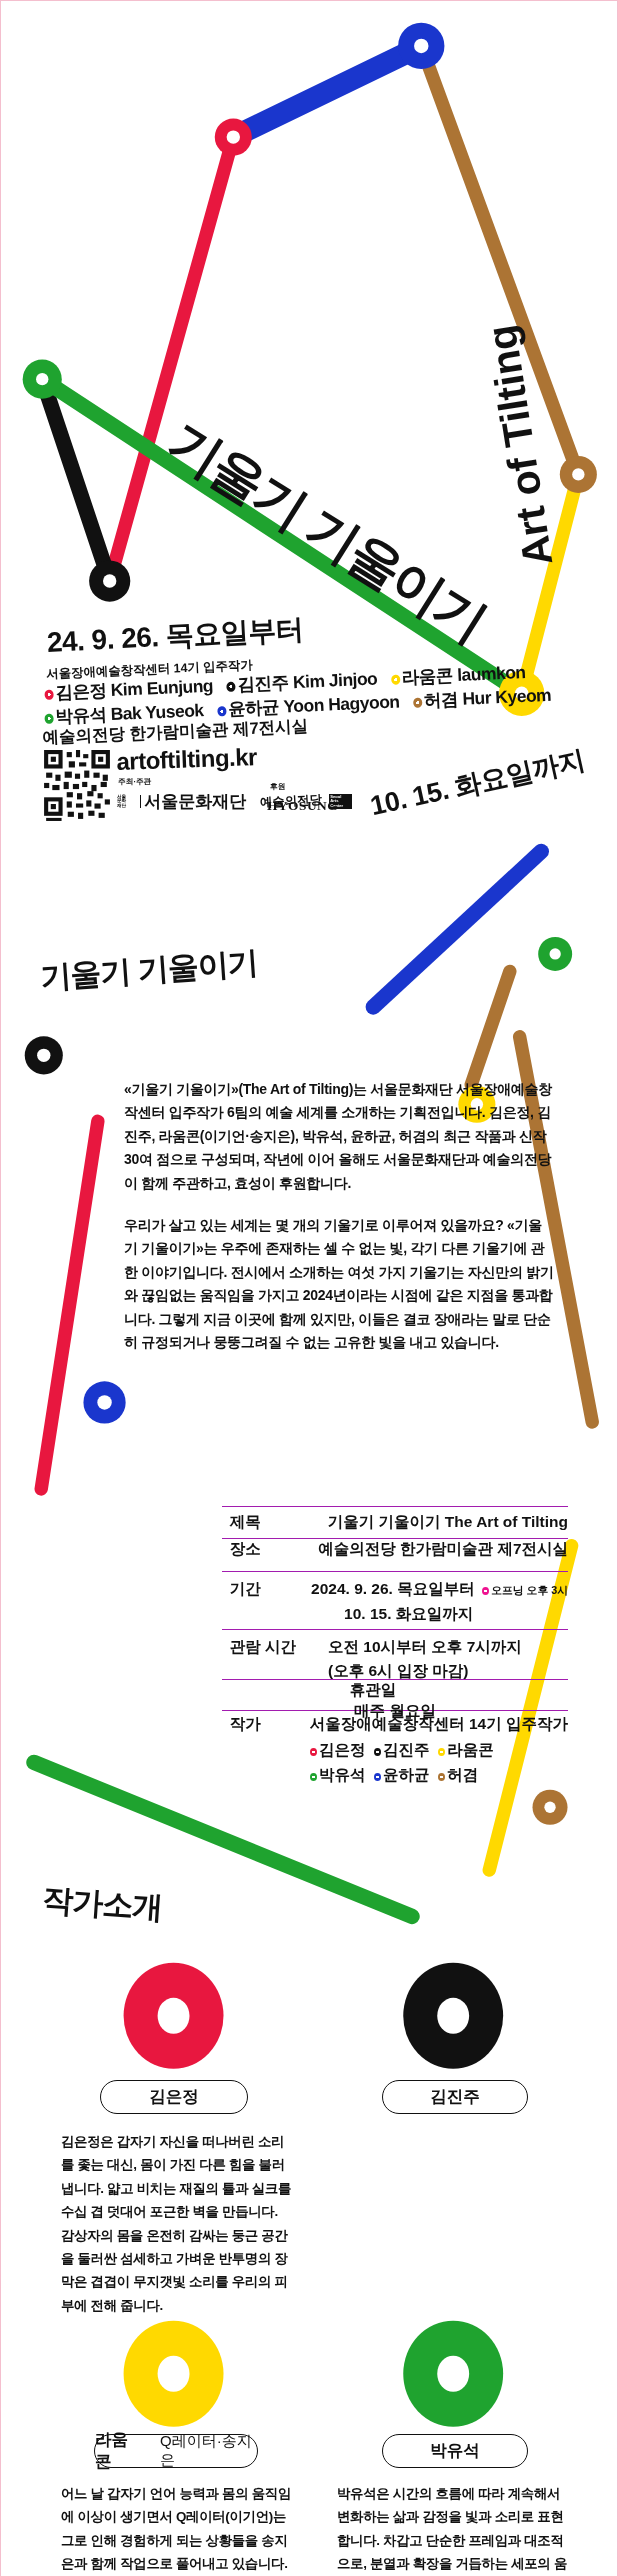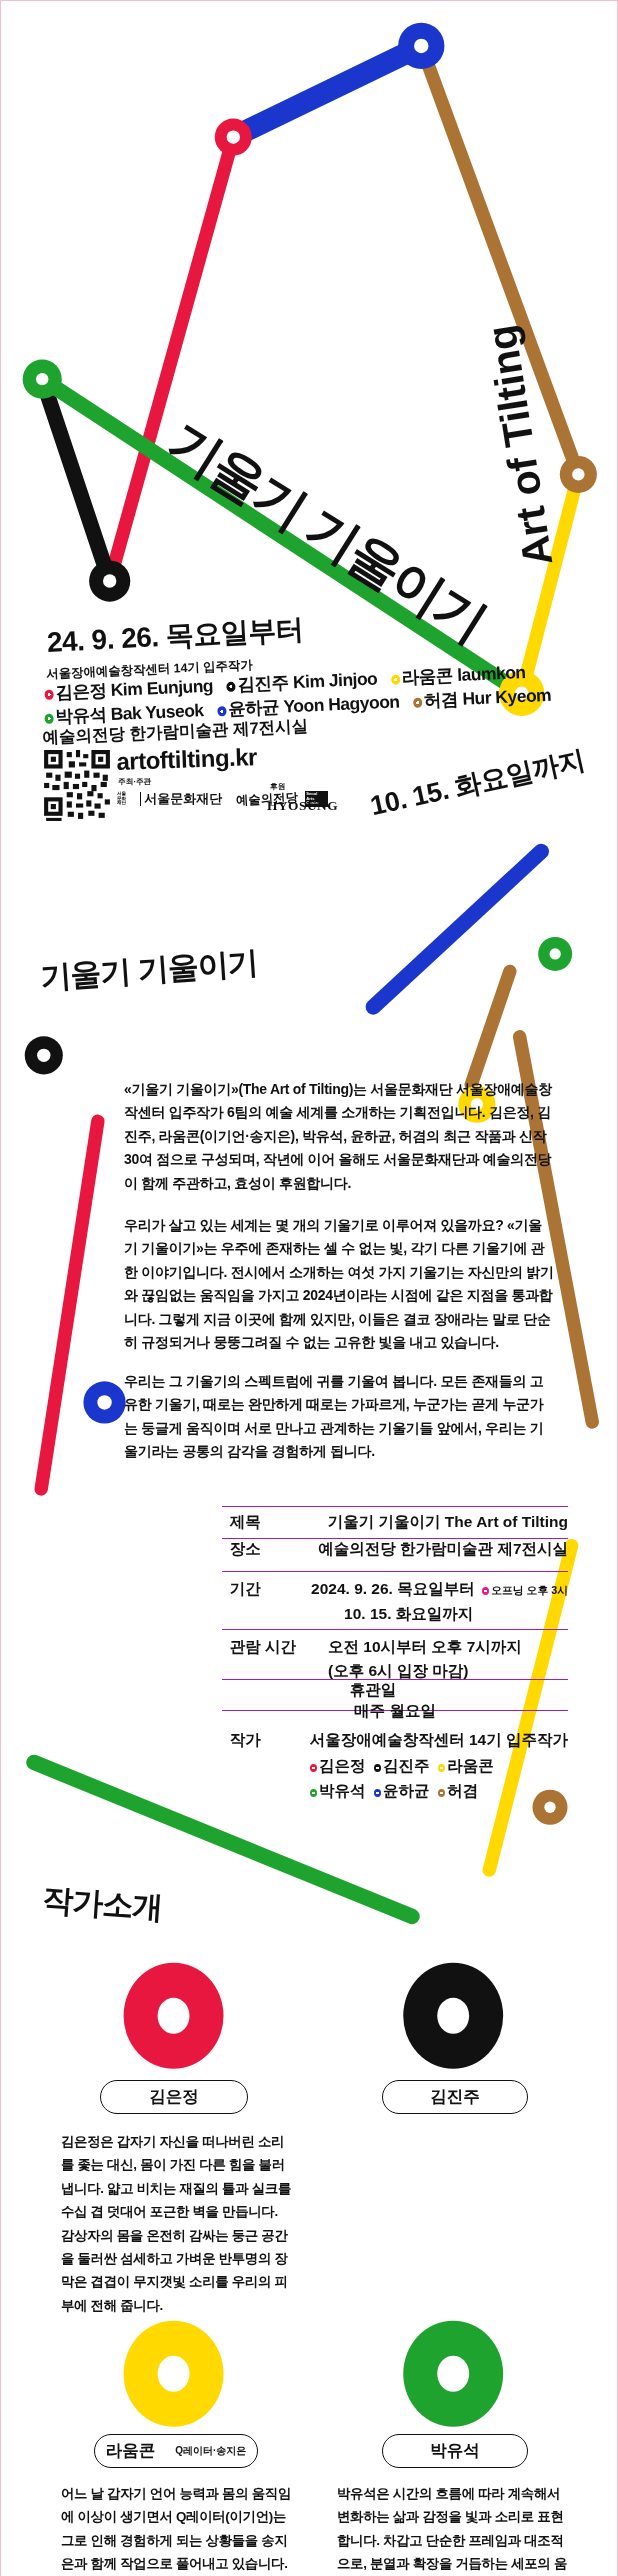--- a/index.html
+++ b/index.html
@@ -13,40 +13,40 @@
   .poster-title{font-size:52px;font-weight:800;letter-spacing:-2.1px;transform-origin:0 0;transform:rotate(32deg);}
   .poster-title-en{font-size:41px;font-weight:800;transform-origin:0 0;transform:rotate(-99deg);}
   .date-big{font-size:28px;font-weight:800;transform-origin:0 0;transform:rotate(-3deg);letter-spacing:-0.5px;}
   .date-until{font-size:27px;font-weight:800;transform-origin:0 0;transform:rotate(-12.5deg);letter-spacing:-0.5px;}
   .resid{font-size:12.4px;font-weight:700;transform-origin:0 0;transform:rotate(-2.5deg);}
   .names{font-size:17.5px;font-weight:800;transform-origin:0 0;transform:rotate(-2.5deg);letter-spacing:-0.5px;}
   .names .en{margin-right:9.3px;}
   .venueline{font-size:16.5px;font-weight:800;transform-origin:0 0;transform:rotate(-2.5deg);}
   .site{font-size:24px;font-weight:800;transform-origin:0 0;transform:rotate(-2deg);letter-spacing:-0.5px;}
   .tiny{font-size:7.7px;font-weight:700;}
-  .logo-txt{font-size:13px;font-weight:800;}
+  .logo-txt{font-size:17px;font-weight:800;}
   .hyosung{font-family:"Liberation Serif","DejaVu Serif",serif;font-size:13.4px;font-weight:700;letter-spacing:0.5px;}
   
   .h-sec{font-size:31px;font-weight:800;letter-spacing:-1px;transform-origin:0 0;}
   
   .para{font-size:14px;font-weight:600;line-height:23.4px;letter-spacing:-0.3px;}
   
   .db{display:inline-block;width:8.8px;height:9.8px;border-radius:50%;vertical-align:-0.5px;margin-right:2.1px;
       background:radial-gradient(closest-side,#fff 0 33%,var(--c) 34% 100%);}
   .db.sm{width:7.2px;height:8.2px;}
   
   .tbl{position:absolute;left:222px;width:346px;}
   .trow{display:flex;border-top:1px solid #a21caf;box-sizing:border-box;}
   .tlabel{width:106px;padding-left:7.7px;box-sizing:border-box;font-size:15.5px;font-weight:700;}
   .tval{flex:1;font-size:15.5px;font-weight:700;}
   .tsub{font-size:10.8px;font-weight:700;margin-left:5.2px;}
   
   .pill{position:absolute;border:1.5px solid #111;border-radius:20.6px;background:#fff;
         display:flex;align-items:center;justify-content:center;font-size:16.5px;font-weight:800;box-sizing:border-box;}
-  .pill .note{font-size:10px;font-weight:700;margin-left:20px;}
+  .pill .note{font-size:15px;font-weight:400;margin-left:20px;}
   .bio{font-size:13.4px;font-weight:600;line-height:23.4px;letter-spacing:-0.3px;}
   .sac-box{background:#111;color:#fff;font-size:4.1px;line-height:4.6px;font-weight:700;
            width:23px;height:15.5px;padding:1px 1.5px;box-sizing:border-box;}
   .divider{display:inline-block;width:0.5px;height:13.4px;background:#111;margin:0 4.1px;vertical-align:middle;}
 </style>
 </head>
 <body>
 
 <div class="page">
 
@@ -189,21 +189,20 @@
     </span>
   </div>
   <div class="abs tiny nw" style="left:270px;top:782px;">후원</div>
   <div class="abs hyosung nw" style="left:267px;top:798px;">HYOSUNG</div>
 
   <div class="abs date-until nw" style="left:367px;top:789px;">10. 15. 화요일까지</div>
 
   <div class="abs h-sec nw" style="left:39px;top:957px;transform:rotate(-4deg);">기울기 기울이기</div>
   <div class="abs para" style="left:124px;top:1078px;width:430px;">«기울기 기울이기»(The Art of Tilting)는 서울문화재단 서울장애예술창작센터 입주작가 6팀의 예술 세계를 소개하는 기획전입니다. 김은정, 김진주, 라움콘(이기언·송지은), 박유석, 윤하균, 허겸의 최근 작품과 신작 30여 점으로 구성되며, 작년에 이어 올해도 서울문화재단과 예술의전당이 함께 주관하고, 효성이 후원합니다.</div>
   <div class="abs para" style="left:124px;top:1214px;width:430px;">우리가 살고 있는 세계는 몇 개의 기울기로 이루어져 있을까요? «기울기 기울이기»는 우주에 존재하는 셀 수 없는 빛, 각기 다른 기울기에 관한 이야기입니다. 전시에서 소개하는 여섯 가지 기울기는 자신만의 밝기와 끊임없는 움직임을 가지고 2024년이라는 시점에 같은 지점을 통과합니다. 그렇게 지금 이곳에 함께 있지만, 이들은 결코 장애라는 말로 단순히 규정되거나 뭉뚱그려질 수 없는 고유한 빛을 내고 있습니다.</div>
-  <div class="abs para" style="left:124px;top:1370px;width:430px;">우리는 그 기울기의 스펙트럼에 귀를 기울여 봅니다. 모든 존재들의 고유한 기울기, 때로는 완만하게 때로는 가파르게, 누군가는 곧게 누군가는 둥글게 움직이며 서로 만나고 관계하는 기울기들 앞에서, 우리는 기울기라는 공통의 감각을 경험하게 됩니다.</div>
 
   <div class="tbl" style="top:1506px;">
     <div class="trow" style="height:32px;align-items:center;">
       <div class="tlabel">제목</div>
       <div class="tval nw">기울기 기울이기 The Art of Tilting</div>
     </div>
     <div class="trow" style="height:33px;align-items:flex-start;">
       <div class="tlabel">장소</div>
       <div class="tval nw">예술의전당 한가람미술관 제7전시실</div>
     </div>
@@ -218,21 +217,21 @@
       <div class="tlabel">관람 시간</div>
       <div class="tval">
         <div class="nw">오전 10시부터 오후 7시까지</div>
         <div class="nw" style="margin-top:3.1px;">(오후 6시 입장 마감)</div>
       </div>
     </div>
     <div class="trow" style="height:31px;align-items:center;flex-direction:column;">
       <div class="tlabel">휴관일</div>
       <div class="tval nw">매주 월요일</div>
     </div>
-    <div class="trow" style="height:81px;padding-top:19px;">
+    <div class="trow" style="height:81px;padding-top:3px;">
       <div class="tlabel">작가</div>
       <div class="tval">
         <div class="nw">서울장애예술창작센터 14기 입주작가</div>
         <div class="nw" style="margin-top:5.2px;">
           <span class="db sm" style="--c:#e8173f"></span><span>김은정</span>
           <span class="db sm" style="--c:#111111;margin-left:4.1px;"></span><span>김진주</span>
           <span class="db sm" style="--c:#ffd900;margin-left:4.1px;"></span><span>라움콘</span>
         </div>
         <div class="nw" style="margin-top:4.1px;">
           <span class="db sm" style="--c:#1fa32f"></span><span>박유석</span>

